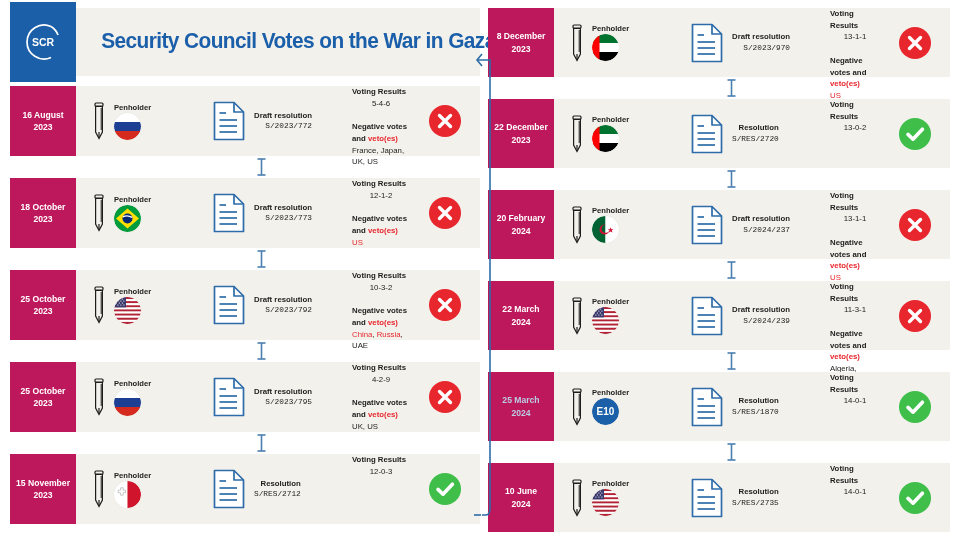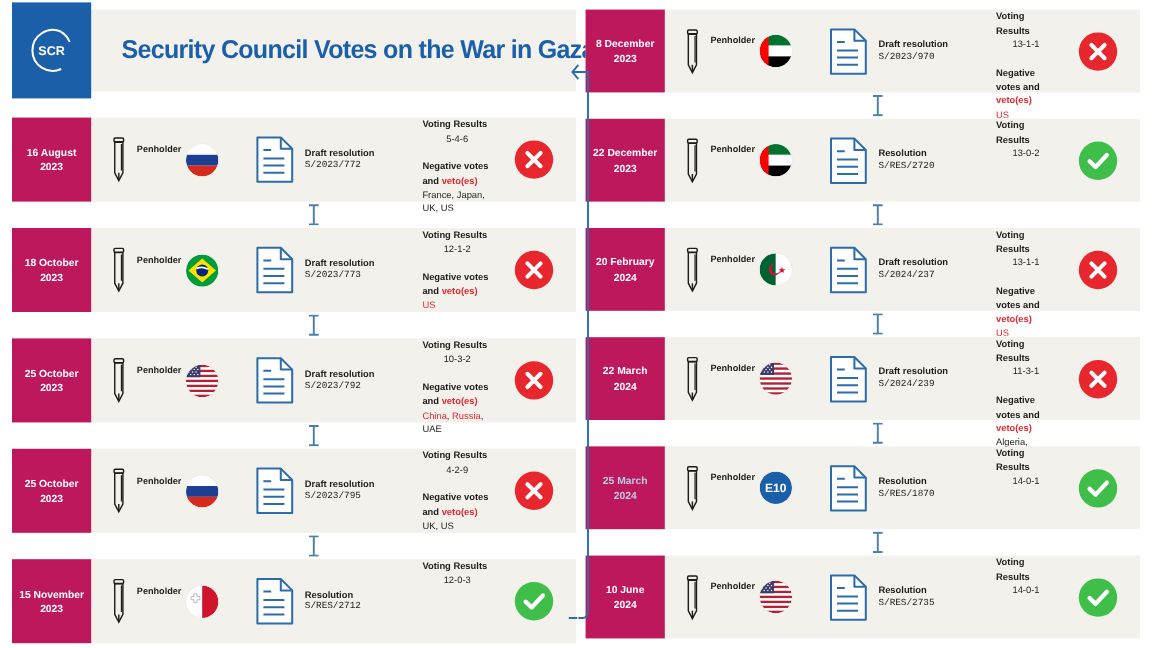--- a/index.html
+++ b/index.html
@@ -9,21 +9,21 @@
     font-family:"Liberation Sans", sans-serif;
     -webkit-font-smoothing:antialiased;
   }
   .board{position:relative;width:960px;height:540px;box-sizing:border-box;padding:8px 10px;}
   .columns{display:flex;gap:8px;height:524px;}
   .col{position:relative;width:470px;display:flex;flex-direction:column;}
 
   
   .header{
     display:flex;align-items:center;
-    background:#f2f1ec;height:68px;margin-bottom:22px;position:relative;
+    background:#f2f1ec;height:68px;margin-bottom:10px;position:relative;
   }
   .logo{
     width:66px;height:80px;background:#1a5fa8;
     display:flex;align-items:center;justify-content:center;flex:0 0 66px;
   }
   .logo-mark{position:relative;width:44px;height:44px;}
   .logo-mark svg{display:block;}
   .title{
     color:#1b5faa;font-weight:bold;font-size:21.5px;letter-spacing:-0.6px;
     padding-left:26px;line-height:1.1;
@@ -41,31 +41,31 @@
     width:66px;flex:0 0 66px;background:#be185d;color:#ffffff;
     display:flex;flex-direction:column;align-items:center;justify-content:center;
     font-size:8.6px;font-weight:bold;line-height:1.45;text-align:center;
   }
   .date-box.dim{color:#b9cde4;}
 
   .penholder{
     flex:0 0 120px;display:flex;align-items:center;padding-left:16px;position:relative;
   }
   .pen-icon{width:16px;height:44px;flex:0 0 16px;}
-  .ph-right{display:flex;flex-direction:row;align-items:flex-start;margin-left:2px;}
+  .ph-right{display:flex;flex-direction:column;align-items:flex-start;margin-left:2px;}
   .ph-label{font-size:7.6px;font-weight:bold;color:#1d1d1b;margin-bottom:1px;margin-left:4px;}
   .flag{
     width:27px;height:27px;border-radius:50%;overflow:hidden;position:relative;
     margin-left:4px;box-shadow:0 0 0 0.5px rgba(0,0,0,0.04);
   }
   .flag svg{display:block;width:27px;height:27px;}
 
   .docblock{flex:0 0 138px;display:flex;align-items:center;}
   .doc-icon{width:34px;height:40px;flex:0 0 34px;}
-  .doc-text{margin-left:8px;line-height:1.45;}
+  .doc-text{margin-left:8px;line-height:1.45;text-align:right;}
   .doc-type{font-size:7.8px;font-weight:bold;color:#1d1d1b;}
   .doc-num{font-size:7.8px;color:#1d1d1b;font-family:Liberation Mono, monospace;}
 
   .voting{flex:1 1 auto;line-height:1.5;padding-left:2px;}
   .v-title{font-size:7.8px;font-weight:bold;color:#1d1d1b;}
   .v-tally{font-size:7.8px;color:#1d1d1b;text-align:center;}
   .v-neg-label{font-size:7.8px;font-weight:bold;color:#1d1d1b;margin-top:12px;}
   .v-neg-label .veto{color:#e8262d;font-weight:bold;}
   .v-neg-list{font-size:7.8px;color:#1d1d1b;}
   .v-neg-list .vetoer{color:#e8262d;}

